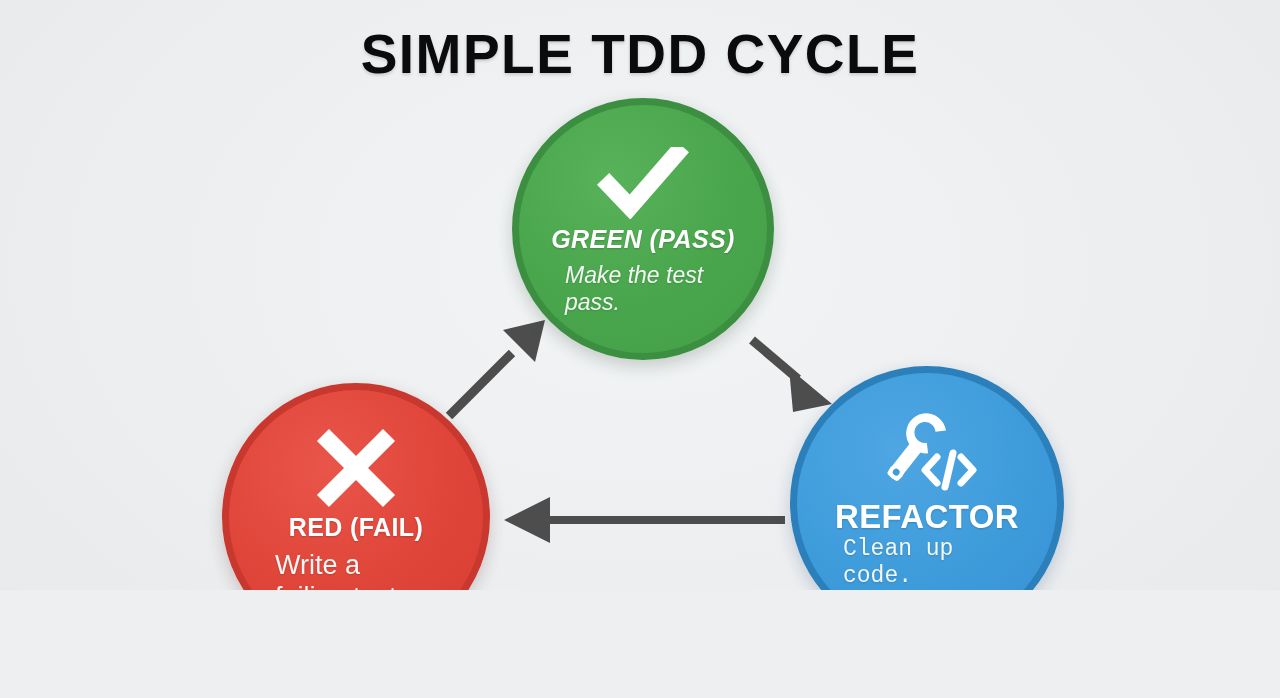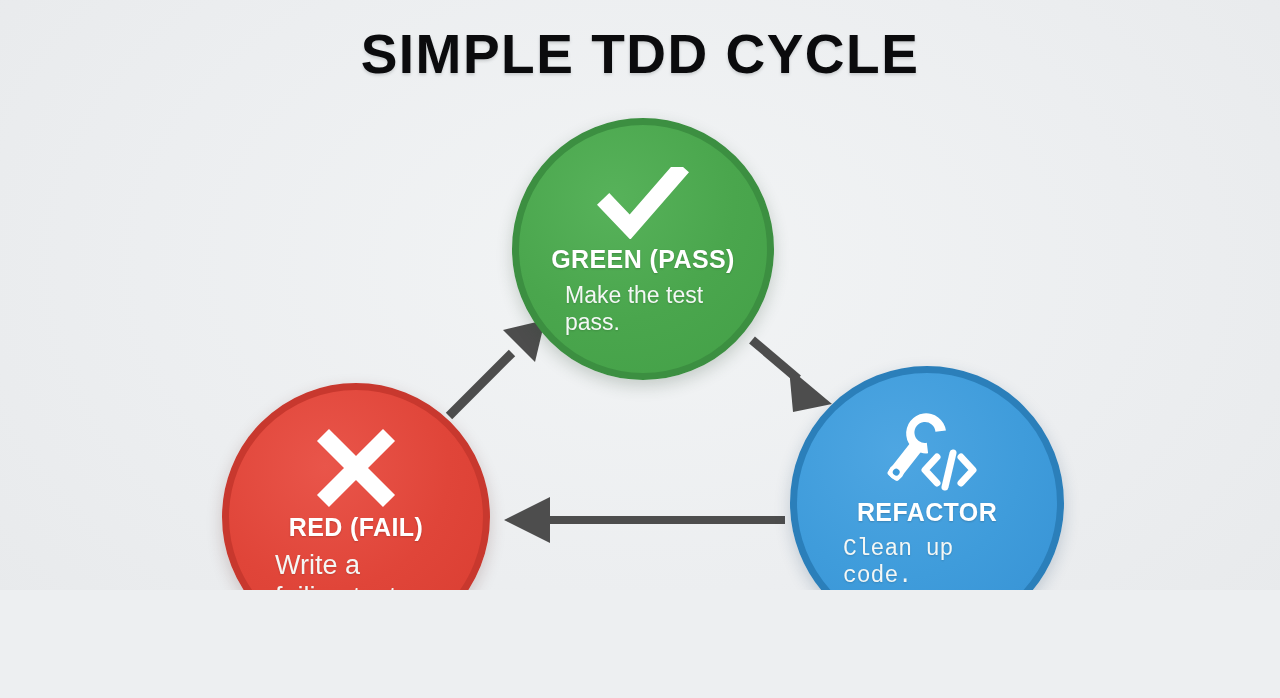--- a/index.html
+++ b/index.html
@@ -70,25 +70,26 @@
     width: 100%;
     color: #f4f7f5;
     line-height: 1.18;
     text-shadow: 0 1px 2px rgba(0,0,0,0.14);
     padding: 0 46px;
     box-sizing: border-box;
   }
 
   
   #node-green {
-    left: 512px;  top: 118px;
+    left: 512px;  top: 98px;
     width: 262px; height: 262px;
     background: radial-gradient(circle at 38% 30%, #57b25a 0%, #4aa64d 52%, #43a047 100%);
     border: 7px solid #3c8f41;
     box-shadow: 0 6px 16px rgba(40,70,45,0.22);
+    font-style: italic;
   }
   #node-green .node-icon { top: 42px; }
   #node-green .node-title { top: 120px; font-size: 25px; }
   #node-green .node-desc  { top: 157px; font-size: 23px; }
 
   
   #node-red {
     left: 222px;  top: 383px;
     width: 268px; height: 268px;
     background: radial-gradient(circle at 38% 30%, #e9554a 0%, #e04539 52%, #d93d31 100%);
@@ -101,21 +102,21 @@
 
   
   #node-blue {
     left: 790px;  top: 366px;
     width: 274px; height: 274px;
     background: radial-gradient(circle at 38% 30%, #4ea6e2 0%, #3f9cdb 52%, #3691d4 100%);
     border: 7px solid #2b7fba;
     box-shadow: 0 6px 16px rgba(30,70,105,0.22);
   }
   #node-blue .node-icon { top: 36px; }
-  #node-blue .node-title { top: 125px; font-size: 25px; }
+  #node-blue .node-title { top: 125px; font-size: 33px; }
   #node-blue .node-desc  { top: 163px; font-size: 23px; font-family: Liberation Mono, monospace; }
 
   
   #arrow-layer {
     position: absolute;
     inset: 0;
     width: 1280px;
     height: 698px;
     pointer-events: none;
   }

